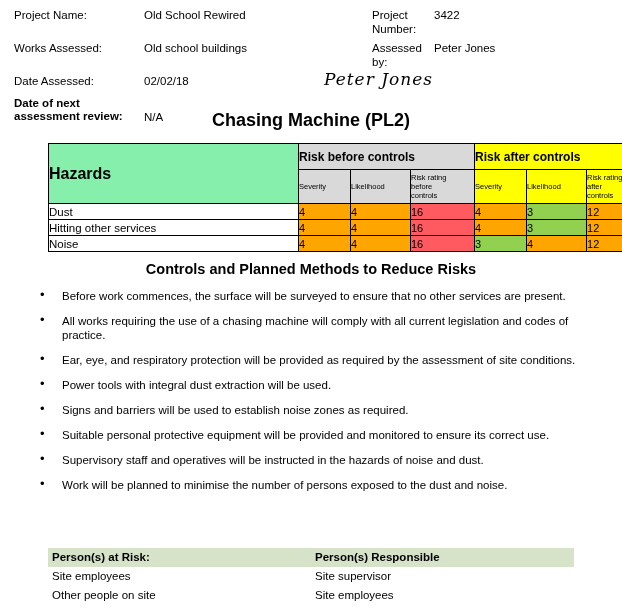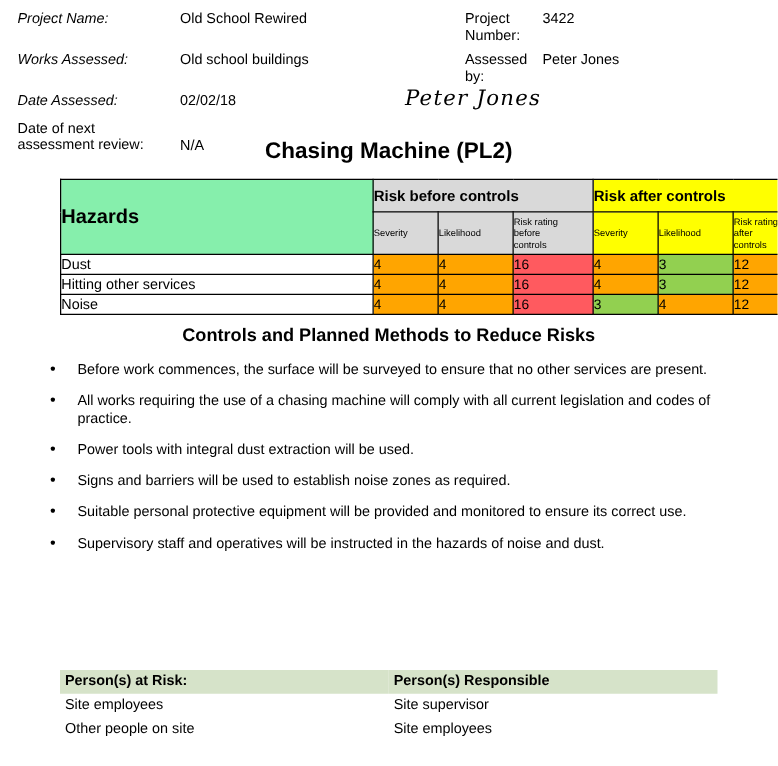--- a/index.html
+++ b/index.html
@@ -32,41 +32,41 @@
   }
   .hdr-row {
     display: flex;
     align-items: flex-start;
     margin-bottom: 5px;
   }
   .hdr-label {
     width: 130px;
     font-size: 11.5px;
     line-height: 14px;
-    font-style: italic;
   }
   .hdr-value {
     width: 180px;
     font-size: 11.5px;
     line-height: 14px;
   }
   .hdr-label2 {
     width: 110px;
     font-size: 11.5px;
     line-height: 14px;
     padding-left: 48px;
   }
   .hdr-value2 {
     font-size: 11.5px;
     line-height: 14px;
   }
   .hdr-label-small {
     width: 130px;
     font-size: 11.5px;
     line-height: 13px;
+    font-weight: bold;
   }
   .sig-label {
     width: 110px;
     font-size: 10.5px;
     font-weight: bold;
     line-height: 12px;
   }
   .sig-value {
     font-family: "DejaVu Serif", serif;
     font-size: 17px;
@@ -170,21 +170,21 @@
     left: 0;
     top: -1px;
     font-size: 13px;
   }
 
   
   .footer-wrap {
     position: absolute;
     left: 48px;
     right: 48px;
-    bottom: 20px;
+    bottom: 8px;
   }
   table.footer {
     border-collapse: collapse;
     width: 100%;
     table-layout: fixed;
   }
   table.footer td {
     padding: 2px 4px;
     font-size: 11.5px;
     line-height: 15px;
@@ -286,24 +286,26 @@
         </tr>
       </tbody>
     </table>
   </div>
 
   <div class="controls-title">Controls and Planned Methods to Reduce Risks</div>
 
   <ul class="controls">
     <li>Before work commences, the surface will be surveyed to  ensure that no other services are present.</li>
     <li>All works requiring the use of a chasing machine will comply with all current legislation and codes of practice.</li>
+    <li>Ear, eye, and respiratory protection will be provided as required by the assessment of site conditions.</li>
     <li>Power tools with integral dust extraction will be used.</li>
     <li>Signs and barriers will be used to establish noise zones as required.</li>
     <li>Suitable personal protective equipment will be provided and monitored to ensure its correct use.</li>
     <li>Supervisory staff and operatives will be instructed in the hazards of noise and dust.</li>
+    <li>Work will be planned to minimise the number of persons exposed to the dust and noise.</li>
   </ul>
 
   <div class="footer-wrap">
     <table class="footer">
       <colgroup>
         <col style="width:50%">
         <col style="width:50%">
       </colgroup>
       <tbody>
         <tr>

